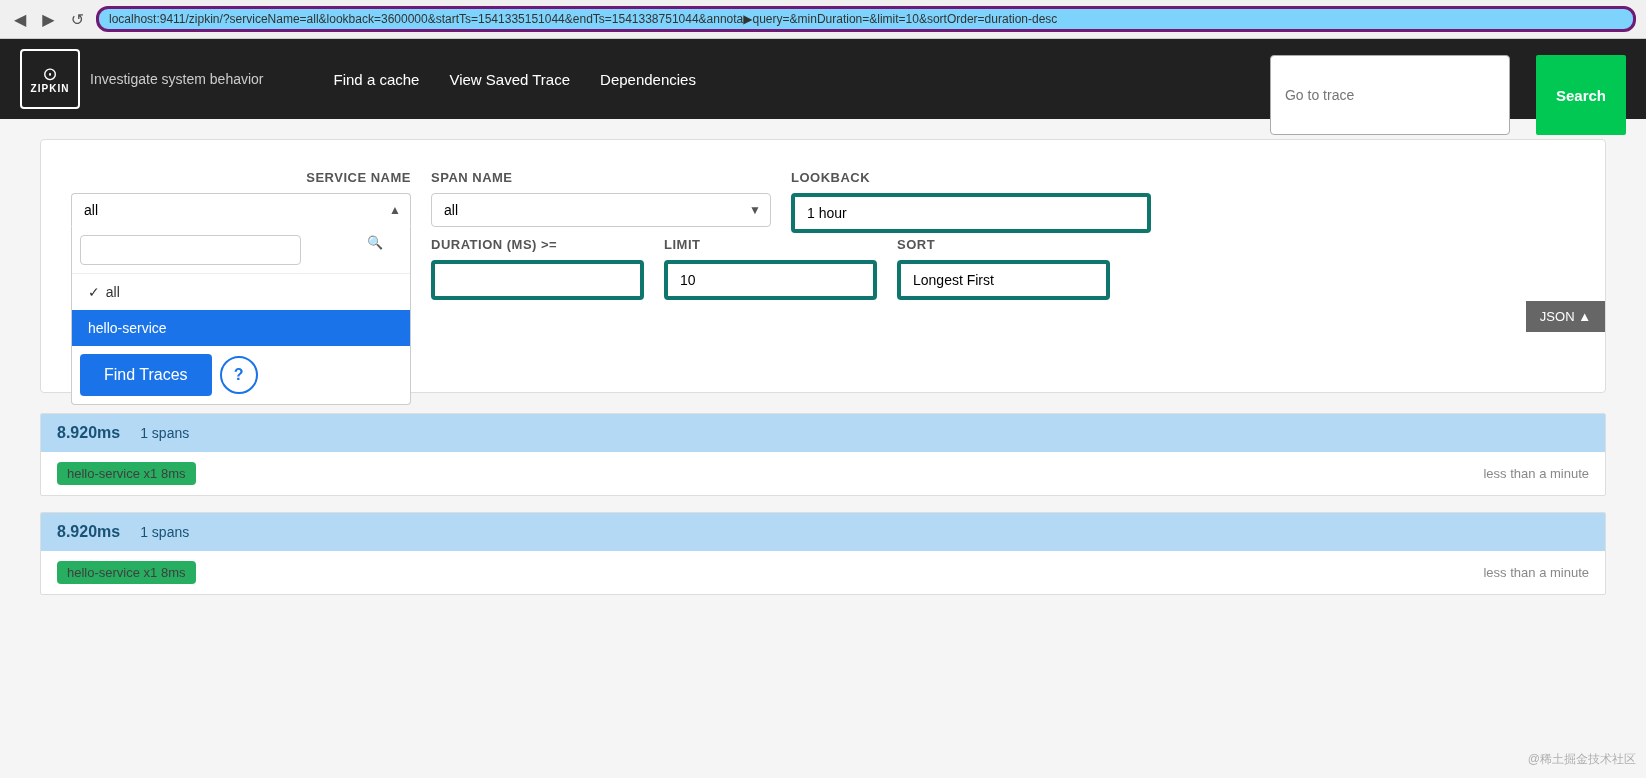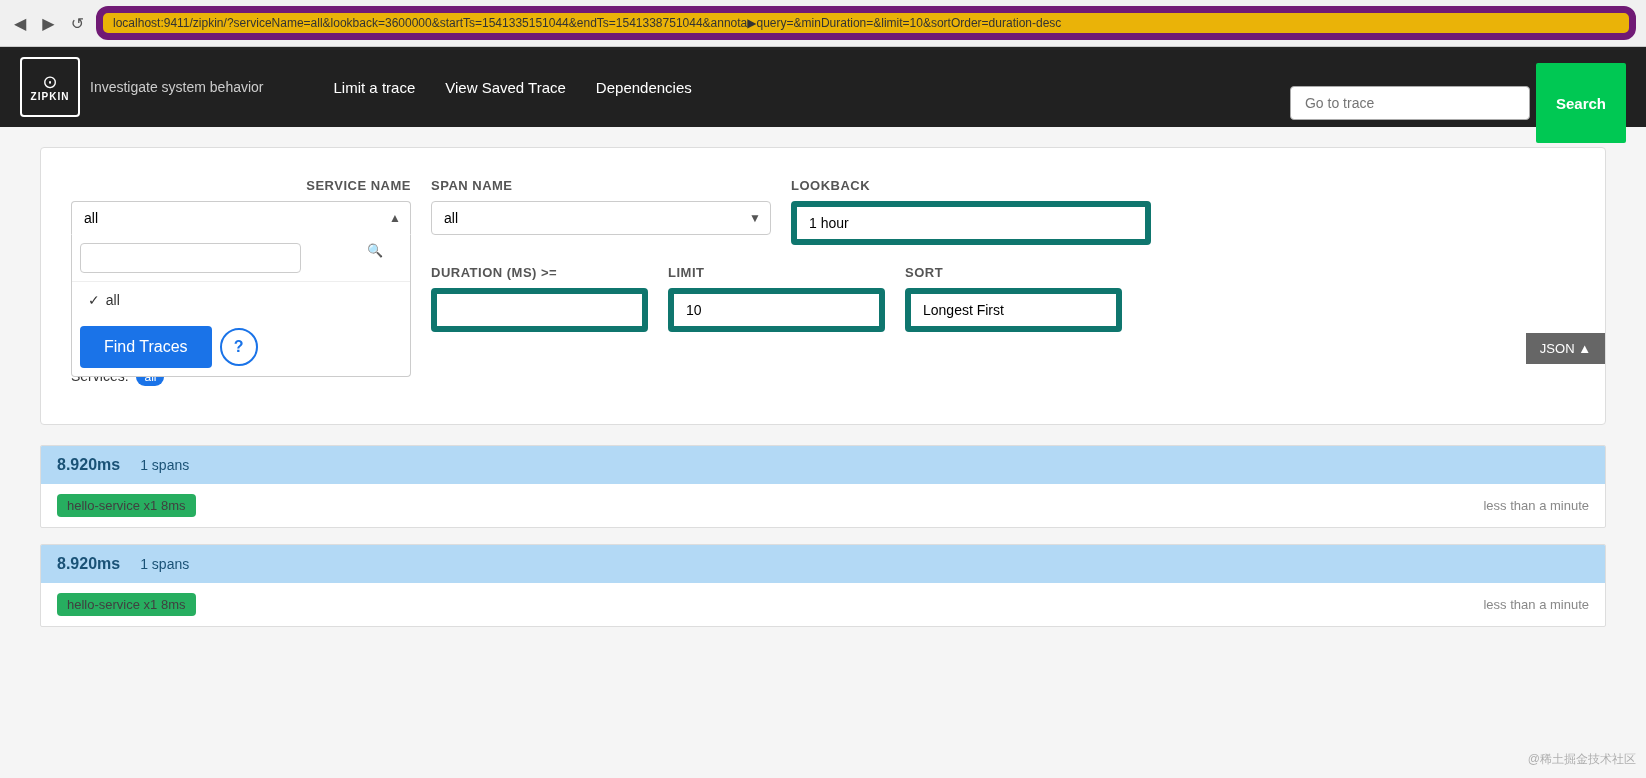--- a/index.html
+++ b/index.html
@@ -17,25 +17,25 @@
     .browser-nav-btn {
       background: none;
       border: none;
       cursor: pointer;
       font-size: 16px;
       color: #555;
       padding: 2px 4px;
     }
     .browser-url-bar {
       flex: 1;
-      border: 7px solid #701a75;
+      border: 3px solid #701a75;
       border-radius: 12px;
       padding: 3px 10px;
       font-size: 12px;
-      background: #eab308;
+      background: #7dd3fc;
       color: #333;
     }
 
     
     .app-header {
       background: #212121;
       color: #fff;
       display: flex;
       align-items: center;
       padding: 0 20px;
@@ -81,22 +81,21 @@
     }
     .nav-link {
       color: #fff;
       text-decoration: none;
       font-size: 15px;
       padding: 5px 0;
       cursor: pointer;
     }
     .go-to-trace-container {
       display: flex;
-      align-items: center;
-      gap: 6px;
+      gap: 26px;
       margin-top: 32px;
     }
     .go-to-trace-input {
       padding: 8px 14px;
       border: 1px solid #aaa;
       border-radius: 4px;
       font-size: 14px;
       width: 240px;
       background: #fff;
       color: #999;
@@ -163,21 +162,21 @@
     .select-wrapper .chevron {
       position: absolute;
       right: 10px;
       top: 50%;
       transform: translateY(-50%);
       pointer-events: none;
       font-size: 12px;
       color: #555;
     }
     .filter-input {
-      border: 6px solid #0f766e;
+      border: 4px solid #0f766e;
       border-radius: 4px;
       padding: 8px 12px;
       font-size: 14px;
       background: #fff;
       min-width: 180px;
     }
     .annotations-input {
       min-width: 340px;
     }
 
@@ -371,21 +370,21 @@
 
 <div class="app-header">
   <div class="logo-area">
     <div class="logo-box">
       <span class="logo-icon">⊙</span>
       <span class="logo-text">ZIPKIN</span>
     </div>
     <span class="app-tagline">Investigate system behavior</span>
   </div>
   <nav class="nav-links">
-    <a class="nav-link">Limit a trace</a>
+    <a class="nav-link">Find a cache</a>
     <a class="nav-link">View Saved Trace</a>
     <a class="nav-link">Dependencies</a>
   </nav>
   <div class="go-to-trace-container">
     <input class="go-to-trace-input" type="text" placeholder="Go to trace" style="">
     <button class="search-btn">Search</button>
   </div>
 </div>
 
 <div class="main-content">
@@ -404,20 +403,23 @@
           <div class="dropdown-search-box">
             <div class="dropdown-search-wrapper">
               <input class="dropdown-search-input" type="text" placeholder="" style="">
               <span class="dropdown-search-icon">🔍</span>
             </div>
           </div>
           <div class="dropdown-item selected">
             <span class="checkmark">✓</span>
             <span>all</span>
           </div>
+          <div class="dropdown-item highlighted">
+            <span>hello-service</span>
+          </div>
 
           <div style="padding: 8px; display: flex; gap: 8px; align-items: center;">
             <button class="find-traces-btn">Find Traces</button>
             <button class="help-btn">?</button>
           </div>
         </div>
       </div>
 
       <div class="filter-group">
         <label class="filter-label">Span Name</label>
@@ -426,21 +428,21 @@
           <span class="chevron">▼</span>
         </div>
       </div>
 
       <div class="filter-group">
         <label class="filter-label">Lookback</label>
         <input class="filter-input" type="text" readonly="" style="min-width: 360px; cursor: pointer;" value="1 hour">
       </div>
     </div>
 
-    <div class="filter-row2" style="margin-top:20px;">
+    <div class="filter-row2" style="margin-top:4px;">
 
       <div class="filter-group">
         <input class="filter-input annotations-input" type="text" placeholder="&quot;foo and cache.miss&quot;" style="">
       </div>
 
       <div class="filter-group">
         <label class="filter-label">Duration (μs) &gt;=</label>
         <input class="filter-input" type="text" style="min-width: 180px;" value="">
       </div>
 

